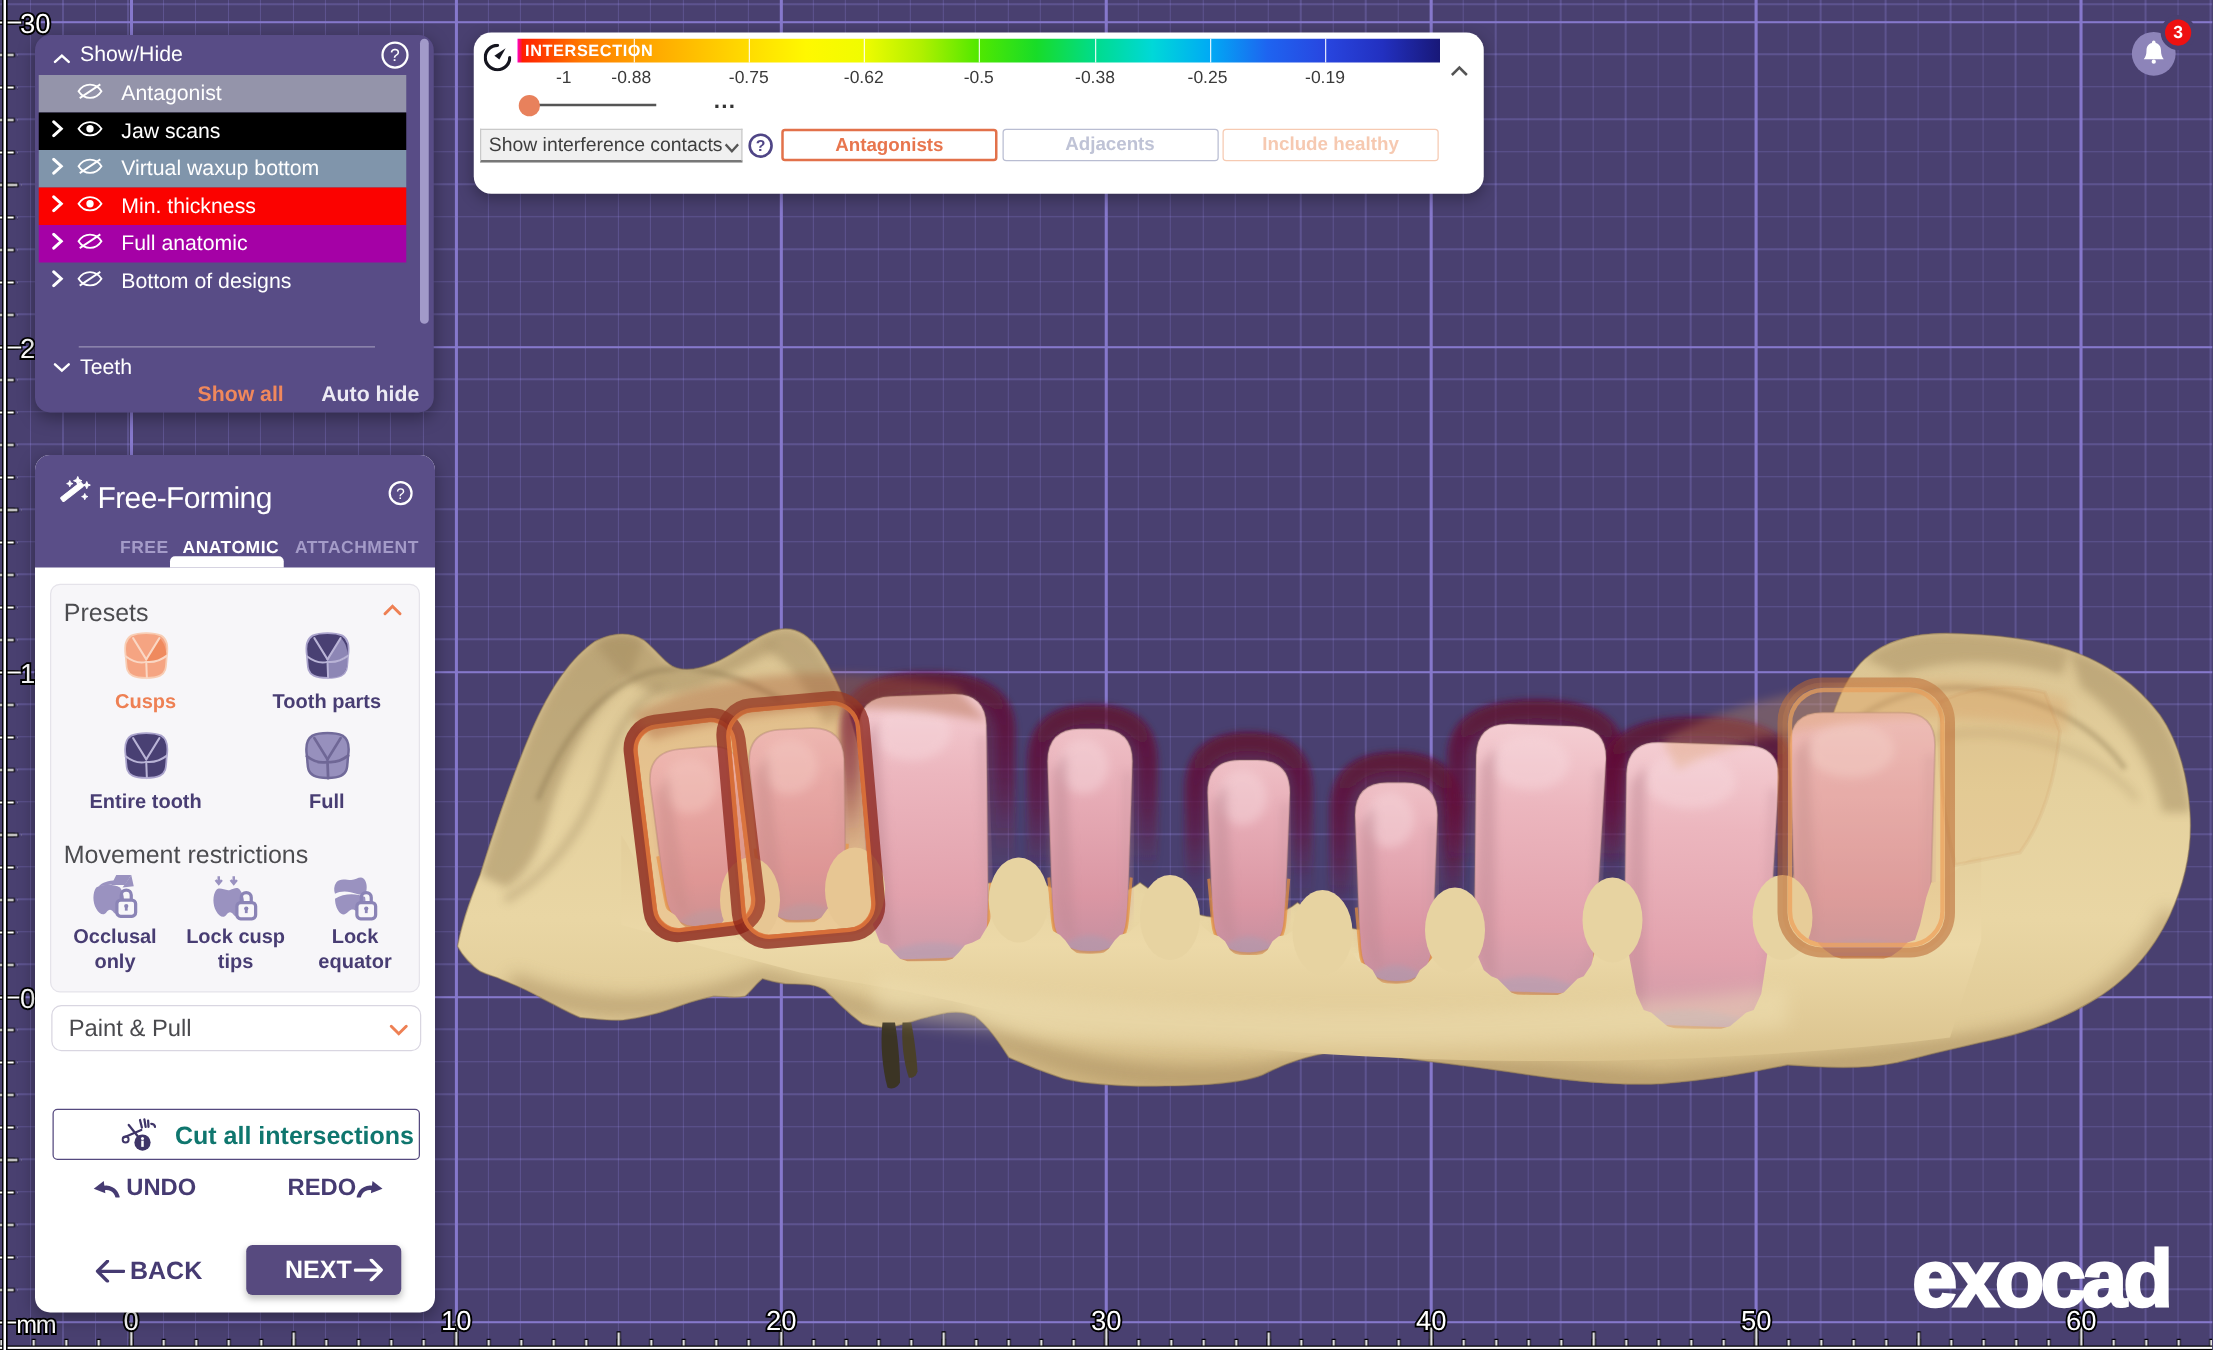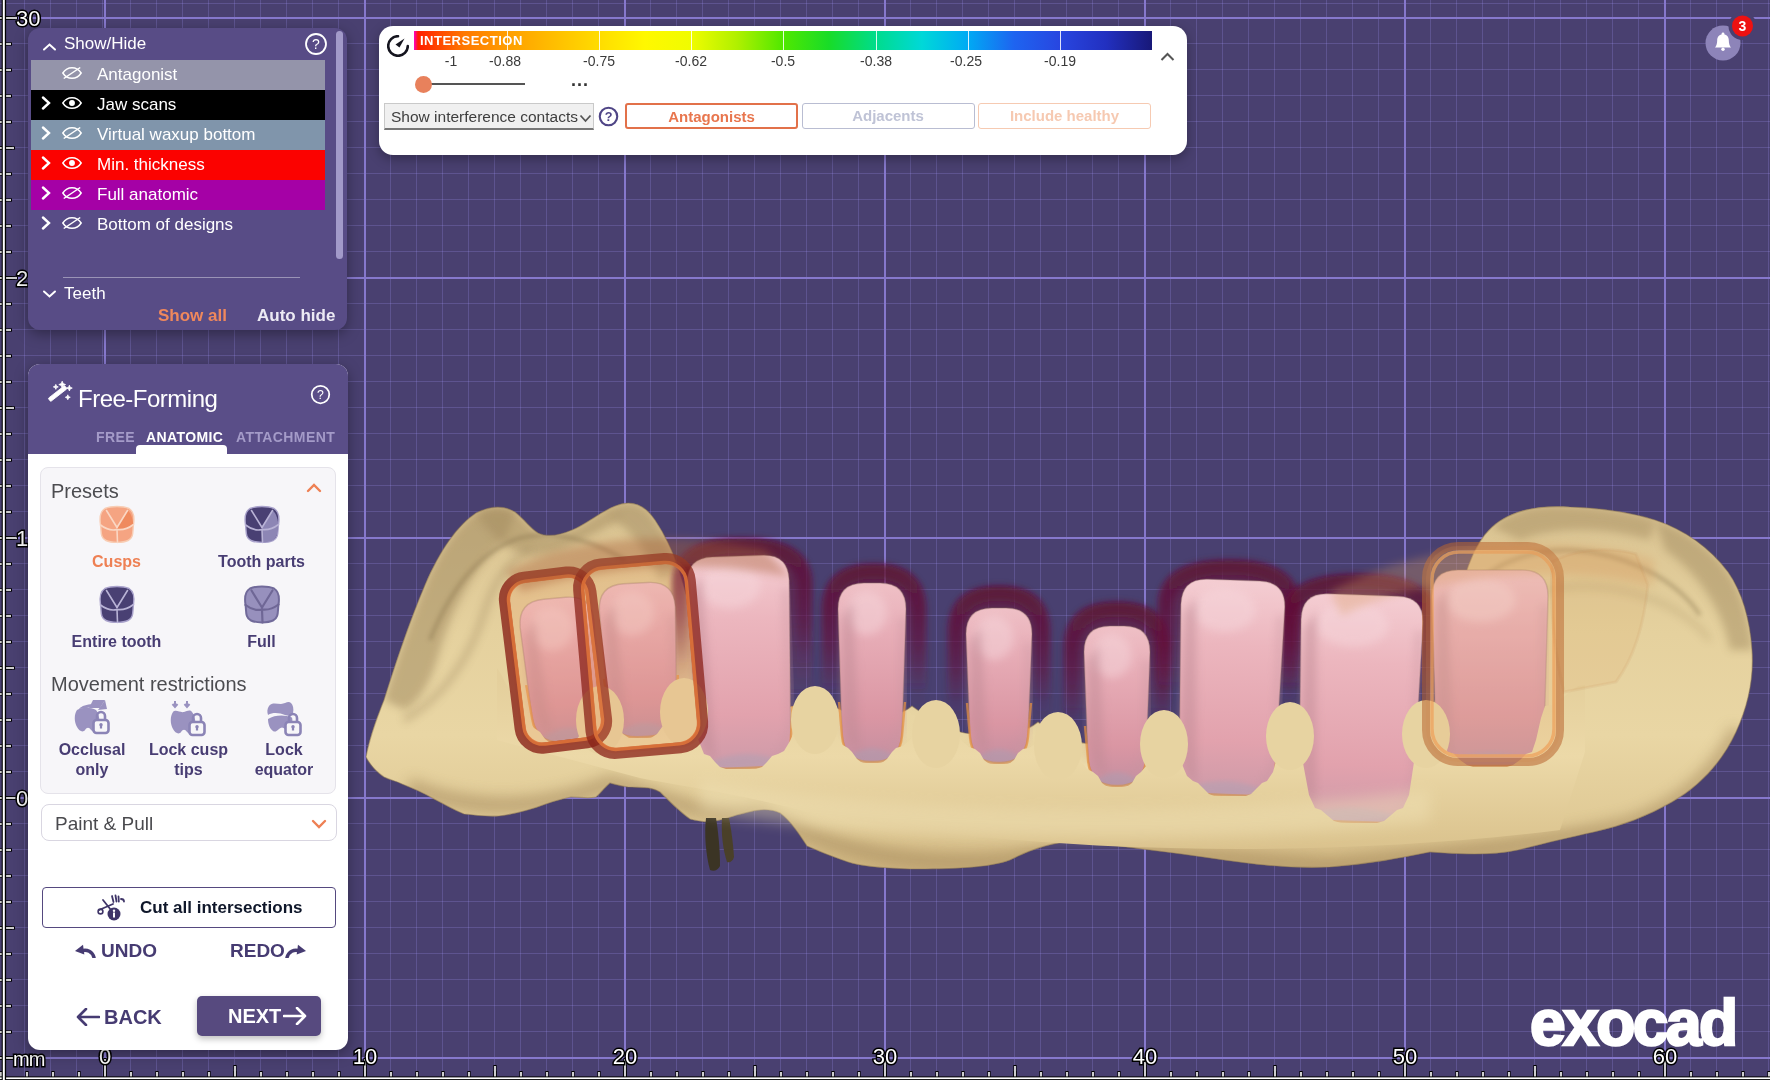--- a/index.html
+++ b/index.html
@@ -749,21 +749,21 @@
         <path d="M15 2 l1.5 6"></path>
           <path d="M18.5 1.5 l1 6"></path>
           <path d="M21.5 2.5 l0.3 5"></path>
           <path d="M24 5 c1.5 0 3 1 3 2.5"></path>
       </g>
       <circle cx="3.5" cy="17.5" r="2.4" fill="none" stroke="#3f3568" stroke-width="1.6"></circle>
       <circle cx="17" cy="20" r="6.5" fill="#3f3568"></circle>
       <rect x="16" y="18.5" width="2" height="5" fill="#fff"></rect>
         <circle cx="17" cy="16.8" r="1.2" fill="#fff"></circle>
     </svg>
-    <span class="abs" style="left:97px;top:10px;font-weight:bold;font-size:17px;color:#0f172a">Cut all intersections</span>
+    <span class="abs" style="left:97px;top:10px;font-weight:bold;font-size:20px;color:#0f766e">Cut all intersections</span>
   </div>
 
   <div class="abs" style="top:575px;left:0;width:320px;font-weight:bold;font-size:19px;color:#463b72">
     <svg class="abs" style="left:44px;top:5px" width="24" height="14" viewBox="0 0 24 14">
         <path d="M22,13.5 C20.5,7.5 15,5 9.5,6.8" stroke="#463b72" stroke-width="3.4" fill="none" stroke-linecap="round"></path>
         <path d="M11,0.8 L3,7 L12.3,10.6 Z" fill="#463b72"></path>
       </svg>
     <span class="abs" style="left:73px;top:1px">UNDO</span>
     <span class="abs" style="left:202px;top:1px">REDO</span>
     <svg class="abs" style="left:257px;top:5px" width="24" height="14" viewBox="0 0 24 14">

